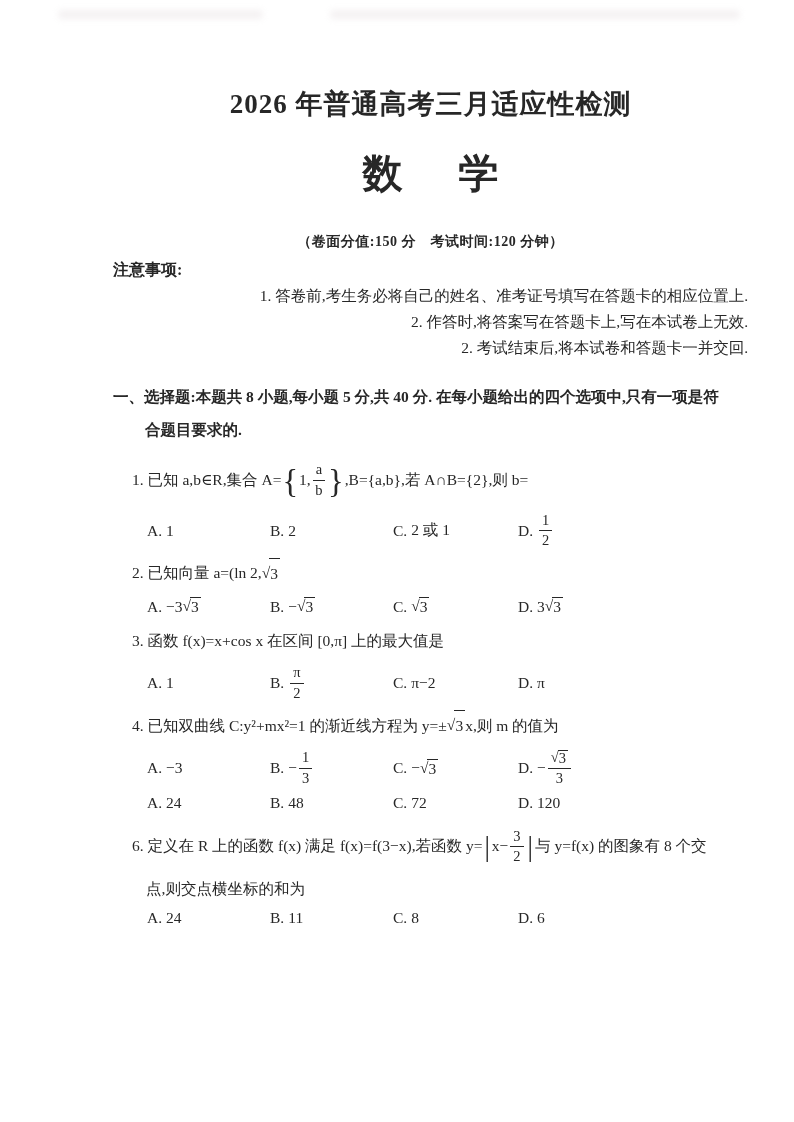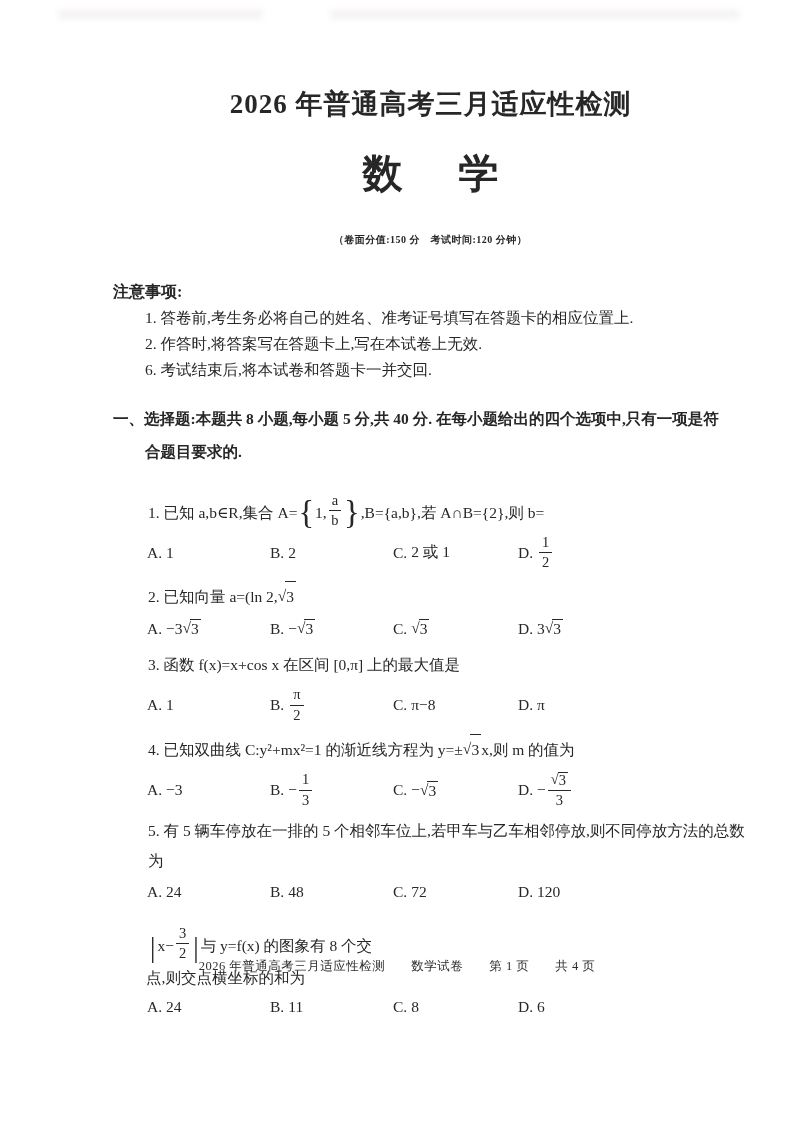--- a/index.html
+++ b/index.html
@@ -16,31 +16,31 @@
   
   .smudge { position:absolute; height:9px; background:#d9cfd2; opacity:.28; filter:blur(3px); border-radius:4px; }
   .smudge.s1 { left:58px;  top:10px; width:205px; }
   .smudge.s2 { left:330px; top:10px; width:410px; }
 
   .content { padding:86px 46px 0 113px; }
 
   header { text-align:center; }
   .title   { font-size:27px; font-weight:700; letter-spacing:1px; }
   .subject { font-size:40px; font-weight:700; letter-spacing:8px; margin-top:24px; text-indent:8px; }
-  .meta    { font-size:10px; font-weight:700; margin-top:32px; letter-spacing:.5px; }
-
-  .notice { margin-top:32px; font-size:15.5px; line-height:26px; }
+  .meta    { font-size:14px; font-weight:700; margin-top:32px; letter-spacing:.5px; }
+
+  .notice { margin-top:6px; font-size:15.5px; line-height:26px; }
   .notice-title { font-weight:700; font-size:16px; }
-  .notice-item  { padding-left:32px; }
+  .notice-item  { padding-left:32px;text-align:right; }
 
   .mcq-heading { margin-top:19px; font-weight:700; font-size:15.5px; line-height:33px; }
   .mcq-heading .l2 { padding-left:32px; }
 
   .question { margin-top:8px; padding-left:19px; font-size:15.5px; }
-  .stem  { line-height:30px; min-height:34px; display:flex; align-items:flex-end; flex-wrap:wrap;margin-left:16px; }
+  .stem  { line-height:30px; min-height:34px; display:flex; align-items:center; flex-wrap:wrap; }
   .stem.tall { min-height:52px; }
   .stem-line2 { line-height:26px; padding-left:14px; margin-top:4px; }
   .opts { display:grid; grid-template-columns:123px 123px 125px auto; padding-left:15px; margin-top:7px; margin-bottom:4px; }
   .opt  { white-space:nowrap; display:flex; align-items:center; }
   .olabel { margin-right:4px; }
 
   
   .frac { display:inline-flex; flex-direction:column; align-items:center; vertical-align:middle; font-size:14.5px; line-height:1.05; margin:0 2px; }
   .frac .num { padding:0 3px 2px; border-bottom:1.4px solid #272727; display:inline-flex; align-items:flex-end; }
   .frac .den { padding-top:2px; }
@@ -64,21 +64,21 @@
     <header>
       <div class="title">2026 年普通高考三月适应性检测</div>
       <div class="subject">数　学</div>
       <div class="meta">（卷面分值:150 分　考试时间:120 分钟）</div>
     </header>
 
     <section class="notice">
       <div class="notice-title">注意事项:</div>
       <div class="notice-item">1. 答卷前,考生务必将自己的姓名、准考证号填写在答题卡的相应位置上.</div>
       <div class="notice-item">2. 作答时,将答案写在答题卡上,写在本试卷上无效.</div>
-      <div class="notice-item">6. 考试结束后,将本试卷和答题卡一并交回.</div>
+      <div class="notice-item">2. 考试结束后,将本试卷和答题卡一并交回.</div>
     </section>
 
     <section>
       <div class="mcq-heading">
         <div class="l1">一、选择题:本题共 8 小题,每小题 5 分,共 40 分. 在每小题给出的四个选项中,只有一项是符</div>
         <div class="l2">合题目要求的.</div>
       </div>
 
       <div class="question">
         <div class="stem tall">
@@ -169,21 +169,21 @@
             </span>
           <span class="opt">
               <span class="olabel">B.</span>
               <span class="frac">
                 <span class="num">π</span>
                 <span class="den">2</span>
               </span>
             </span>
           <span class="opt">
               <span class="olabel">C.</span>
-              <span>π−8</span>
+              <span>π−2</span>
             </span>
           <span class="opt">
               <span class="olabel">D.</span>
               <span>π</span>
             </span>
         </div>
       </div>
 
       <div class="question">
         <div class="stem">
@@ -225,23 +225,20 @@
                     <span class="rad">3</span>
                   </span>
                 </span>
                 <span class="den">3</span>
               </span>
             </span>
         </div>
       </div>
 
       <div class="question">
-        <div class="stem">
-          <span>5. 有 5 辆车停放在一排的 5 个相邻车位上,若甲车与乙车相邻停放,则不同停放方法的总数为</span>
-        </div>
         <div class="opts">
           <span class="opt">
               <span class="olabel">A.</span>
               <span>24</span>
             </span>
           <span class="opt">
               <span class="olabel">B.</span>
               <span>48</span>
             </span>
           <span class="opt">
@@ -250,20 +247,21 @@
             </span>
           <span class="opt">
               <span class="olabel">D.</span>
               <span>120</span>
             </span>
         </div>
       </div>
 
       <div class="question">
         <div class="stem tall">
+          <span>6. 定义在 R 上的函数 f(x) 满足 f(x)=f(3−x),若函数 y=</span>
             <span class="bigbar">|</span>
             <span>x−</span>
             <span class="frac">
               <span class="num">3</span>
               <span class="den">2</span>
             </span>
             <span class="bigbar">|</span>
             <span>与 y=f(x) 的图象有 8 个交</span>
         </div>
         <div class="stem-line2">点,则交点横坐标的和为</div>
@@ -283,14 +281,13 @@
           <span class="opt">
               <span class="olabel">D.</span>
               <span>6</span>
             </span>
         </div>
       </div>
 
     </section>
   </div>
 
-  <footer>2026 年普通高考三月适应性检测　　数学试卷　　第 1 页　　共 4 页</footer>
 </div>
 
 </body></html>

